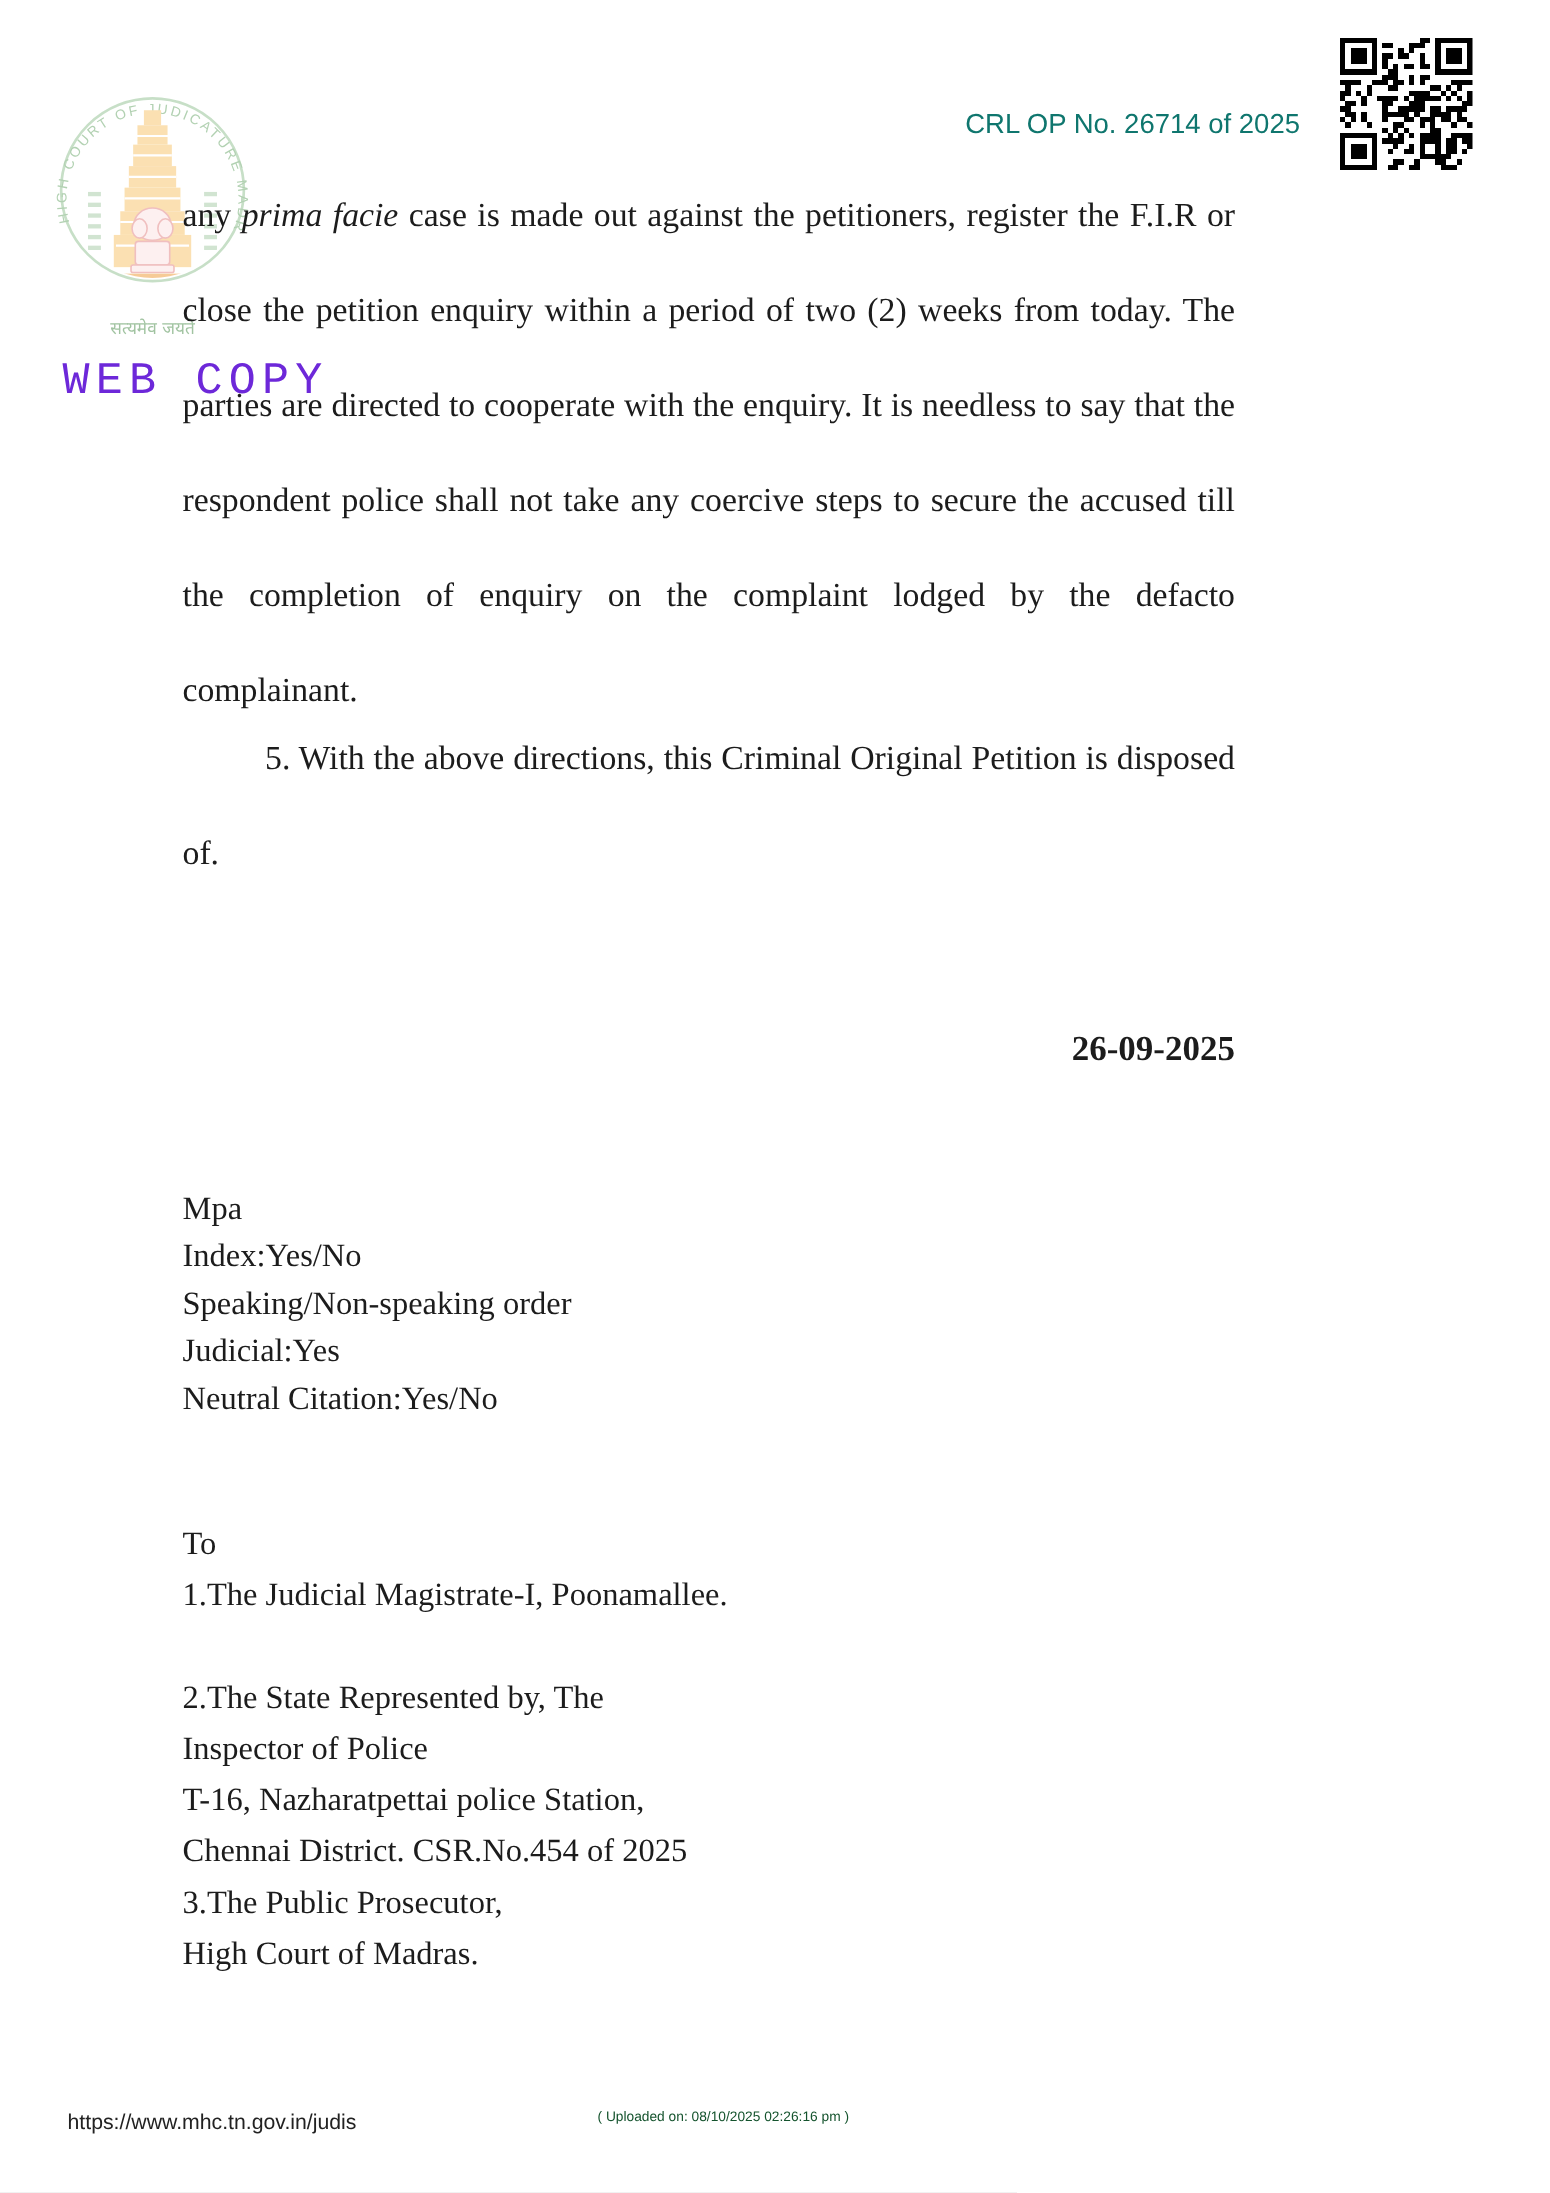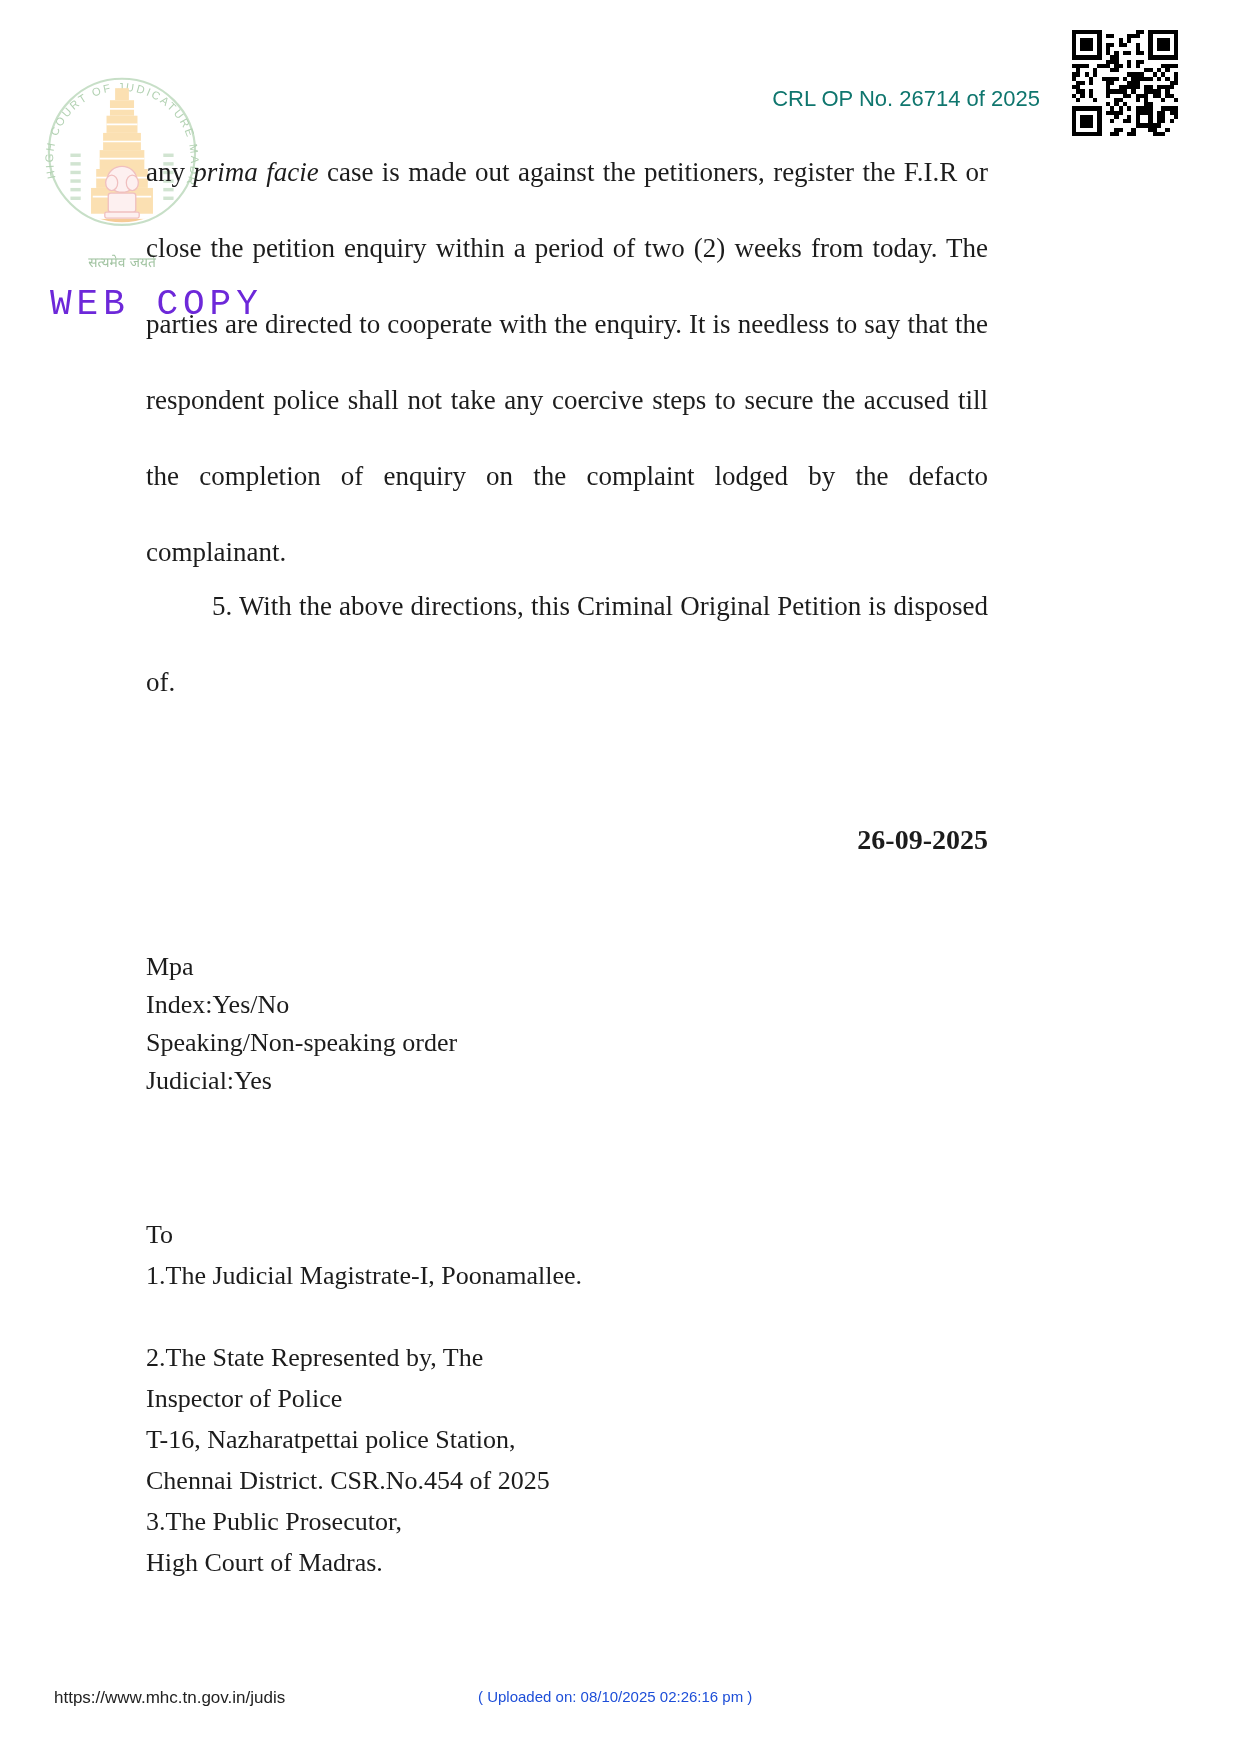--- a/index.html
+++ b/index.html
@@ -40,21 +40,21 @@
   .line{min-height:1em;}
   .toblock .line{height:41px;}
   .meta .line{height:38px;}
   
   .footer-url{
     position:absolute;left:54px;top:1688px;
     font-family:"Liberation Sans", sans-serif;font-size:17px;color:#222;
   }
   .footer-uploaded{
     position:absolute;left:478px;top:1688px;
-    font-family:"Liberation Sans", sans-serif;font-size:15px;color:#1d4ed8;
+    font-family:"Liberation Sans", sans-serif;font-size:11px;color:#14532d;
   }
   i{font-style:italic;}
 </style>
 </head>
 <body>
 
 <div class="page">
 
   <div class="seal">
     <svg viewBox="0 0 200 262" width="172" height="226" xmlns="http://www.w3.org/2000/svg">
@@ -347,20 +347,21 @@
     <p class="para">5. With the above directions, this Criminal Original Petition is disposed of.</p>
   </div>
 
   <div class="bodyblock order-date">26-09-2025</div>
 
   <div class="bodyblock meta">
     <div class="line">Mpa</div>
     <div class="line">Index:Yes/No</div>
     <div class="line">Speaking/Non-speaking order</div>
     <div class="line">Judicial:Yes</div>
+    <div class="line">Neutral Citation:Yes/No</div>
   </div>
 
   <div class="bodyblock toblock">
     <div class="line">To</div>
     <div class="line">1.The Judicial Magistrate-I, Poonamallee.</div>
     <div class="line"></div>
     <div class="line">2.The State Represented by, The</div>
     <div class="line">Inspector of Police</div>
     <div class="line">T-16, Nazharatpettai police Station,</div>
     <div class="line">Chennai District. CSR.No.454 of 2025</div>

